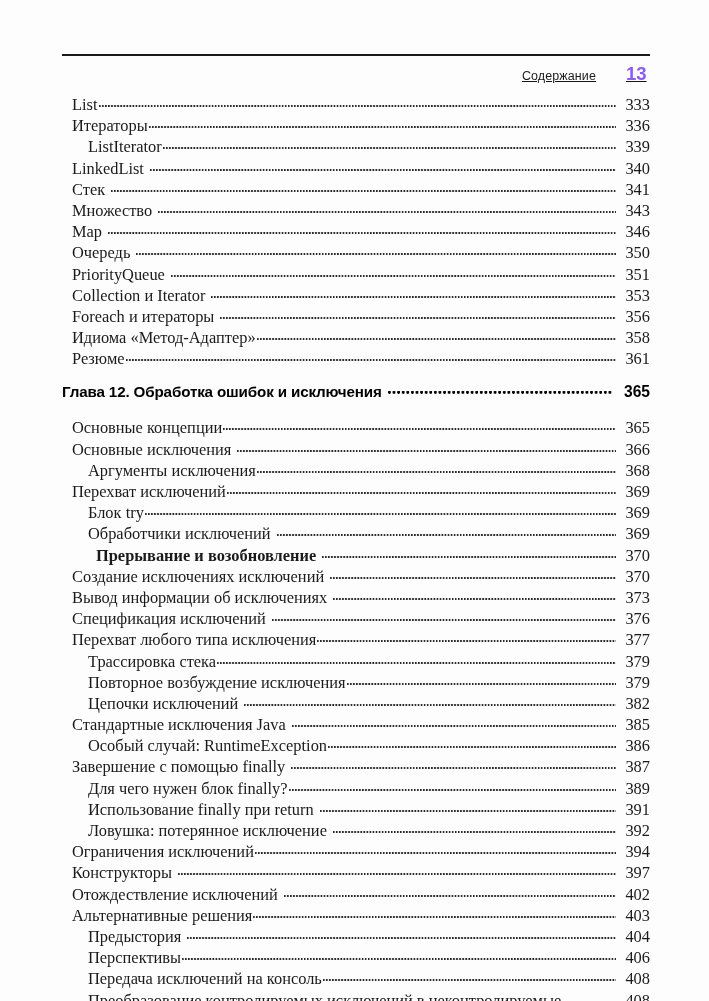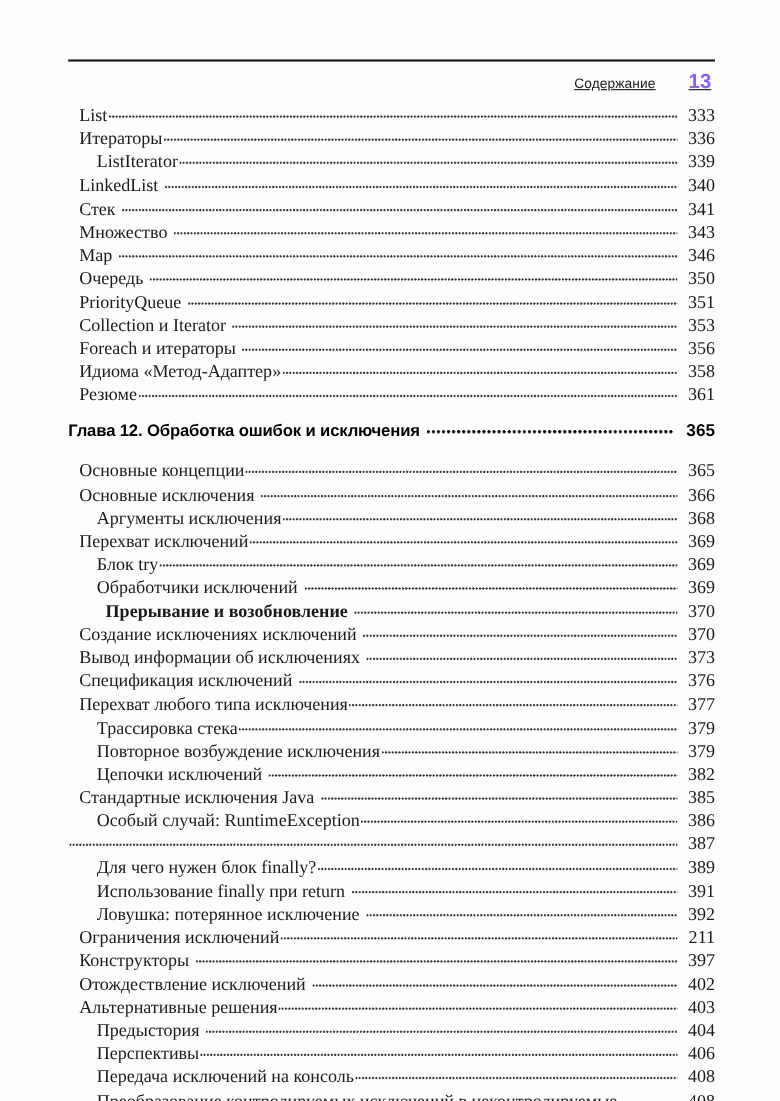--- a/index.html
+++ b/index.html
@@ -329,20 +329,21 @@
           <span class="label">Стандартные исключения Java</span>
           <span class="leader"></span>
           <span class="pageno">385</span>
         </div>
         <div class="row lvl2">
           <span class="label">Особый случай: RuntimeException</span>
           <span class="leader"></span>
           <span class="pageno">386</span>
         </div>
         <div class="row lvl1 gap">
+          <span class="label">Завершение с помощью finally</span>
           <span class="leader"></span>
           <span class="pageno">387</span>
         </div>
         <div class="row lvl2">
           <span class="label">Для чего нужен блок finally?</span>
           <span class="leader"></span>
           <span class="pageno">389</span>
         </div>
         <div class="row lvl2 gap">
           <span class="label">Использование finally при return</span>
@@ -350,21 +351,21 @@
           <span class="pageno">391</span>
         </div>
         <div class="row lvl2 gap">
           <span class="label">Ловушка: потерянное исключение</span>
           <span class="leader"></span>
           <span class="pageno">392</span>
         </div>
         <div class="row lvl1">
           <span class="label">Ограничения исключений</span>
           <span class="leader"></span>
-          <span class="pageno">211</span>
+          <span class="pageno">394</span>
         </div>
         <div class="row lvl1 gap">
           <span class="label">Конструкторы</span>
           <span class="leader"></span>
           <span class="pageno">397</span>
         </div>
         <div class="row lvl1 gap">
           <span class="label">Отождествление исключений</span>
           <span class="leader"></span>
           <span class="pageno">402</span>

